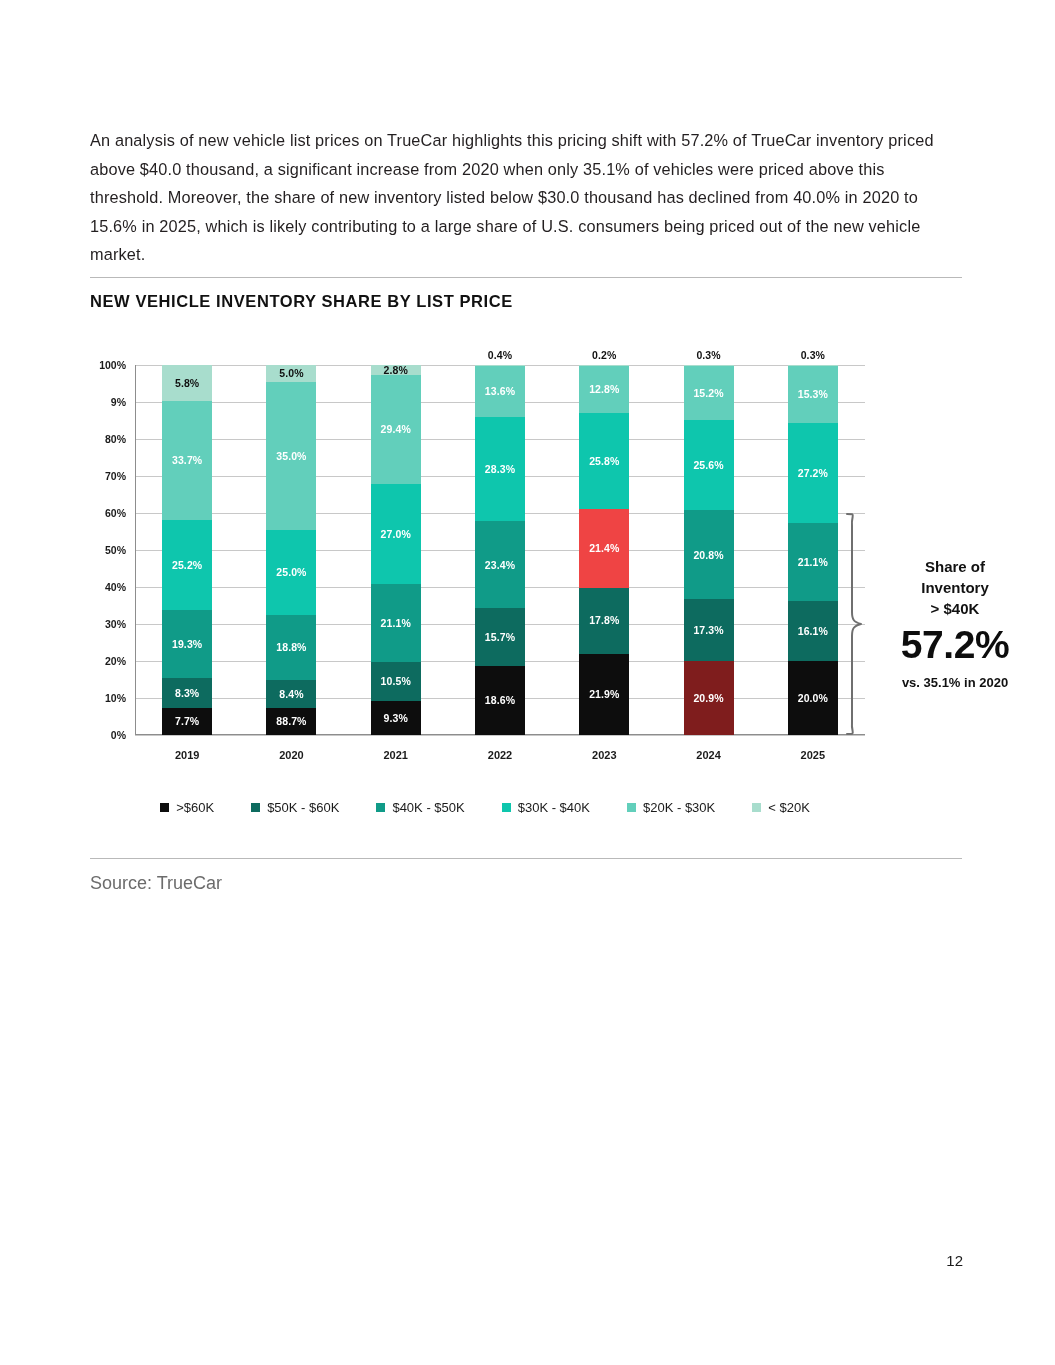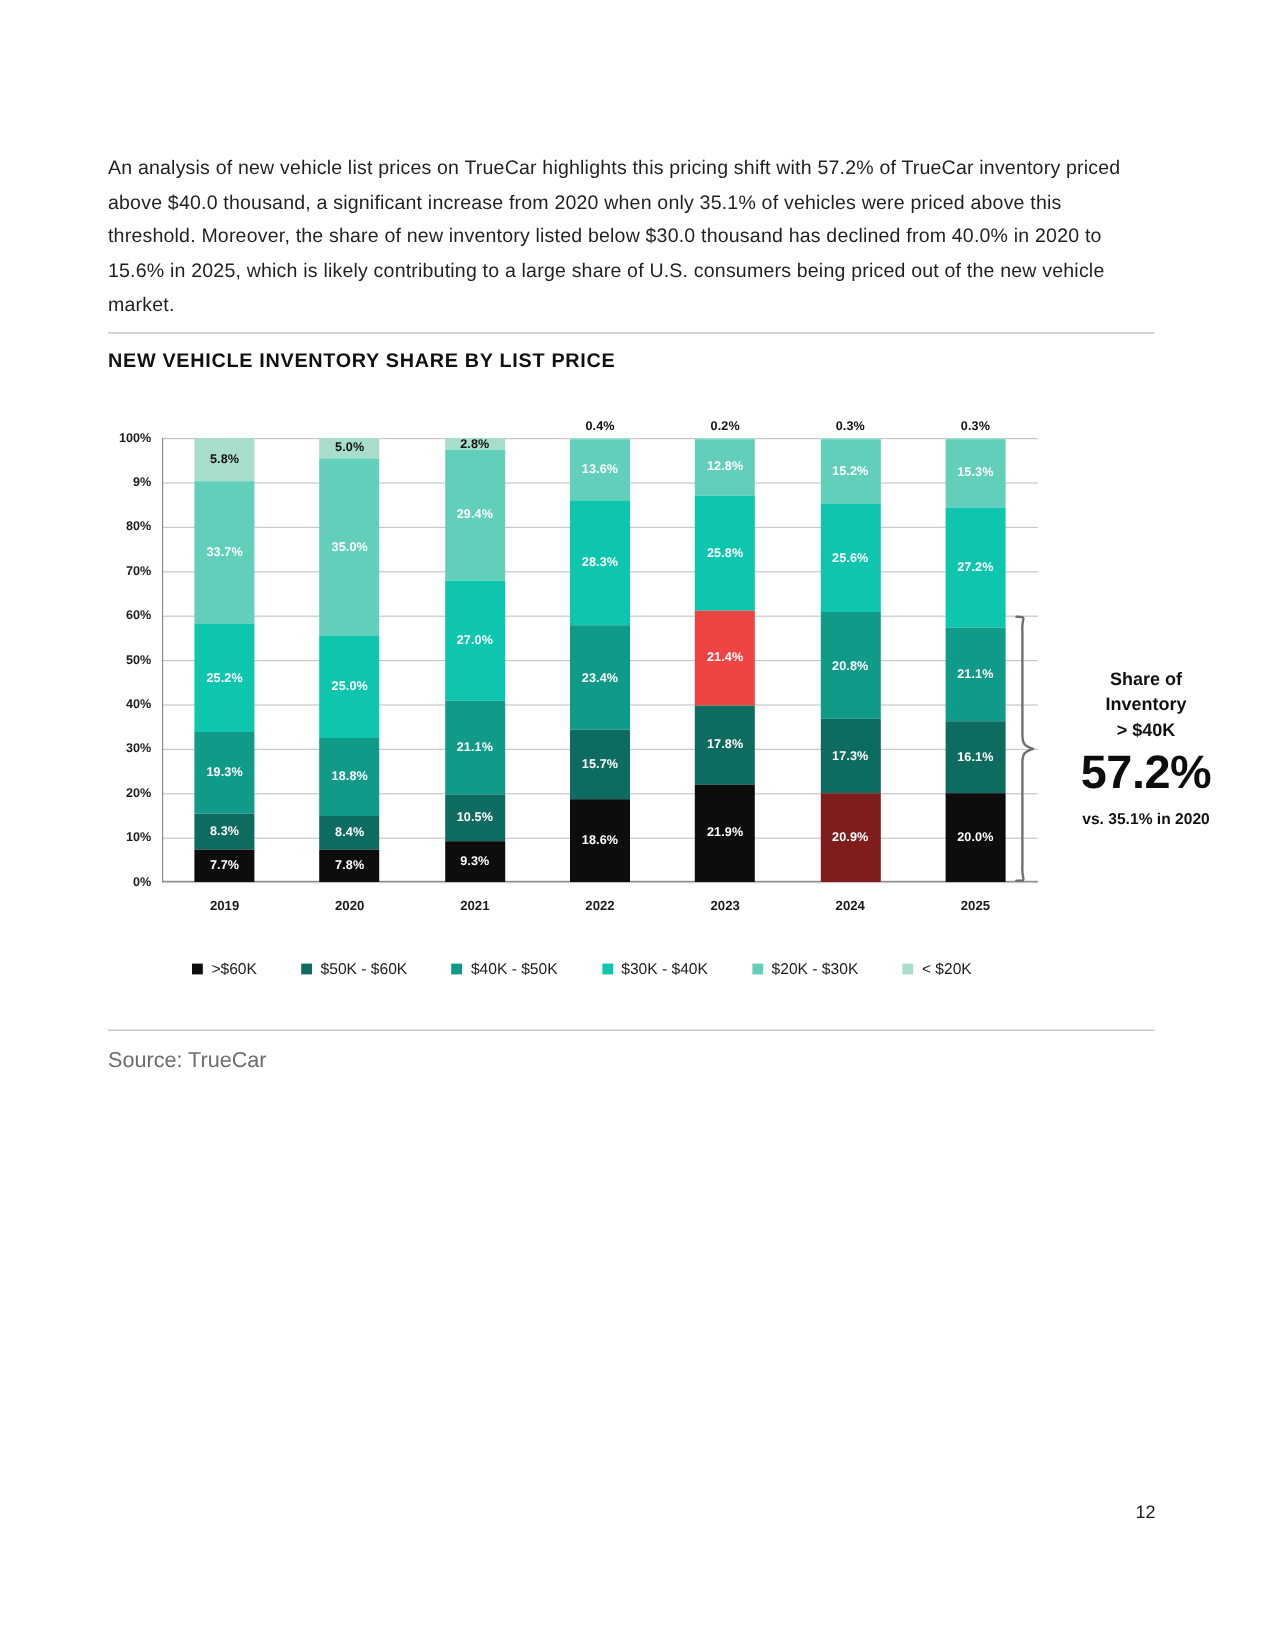--- a/index.html
+++ b/index.html
@@ -304,21 +304,21 @@
             <div class="seg" style="background: rgb(14, 198, 173); height: 92.5px;">
               <span class="seg-label light">25.0%</span>
             </div>
             <div class="seg" style="background: rgb(16, 155, 136); height: 69.56px;">
               <span class="seg-label light">18.8%</span>
             </div>
             <div class="seg" style="background: rgb(13, 107, 95); height: 31.08px;">
               <span class="seg-label light">8.4%</span>
             </div>
             <div class="seg" style="background: rgb(13, 13, 13); height: 28.86px;">
-              <span class="seg-label light">7.8%</span>
+              <span class="seg-label light">88.7%</span>
             </div>
           </div>
           <div class="xtick">2020</div>
         </div>
         <div class="barcol" style="left: 235.714px; width: 50px;">
           <div class="bar">
             <div class="seg" style="background: rgb(168, 221, 205); height: 10.36px;">
               <span class="seg-label dark">2.8%</span>
             </div>
             <div class="seg" style="background: rgb(98, 207, 187); height: 108.78px;">

